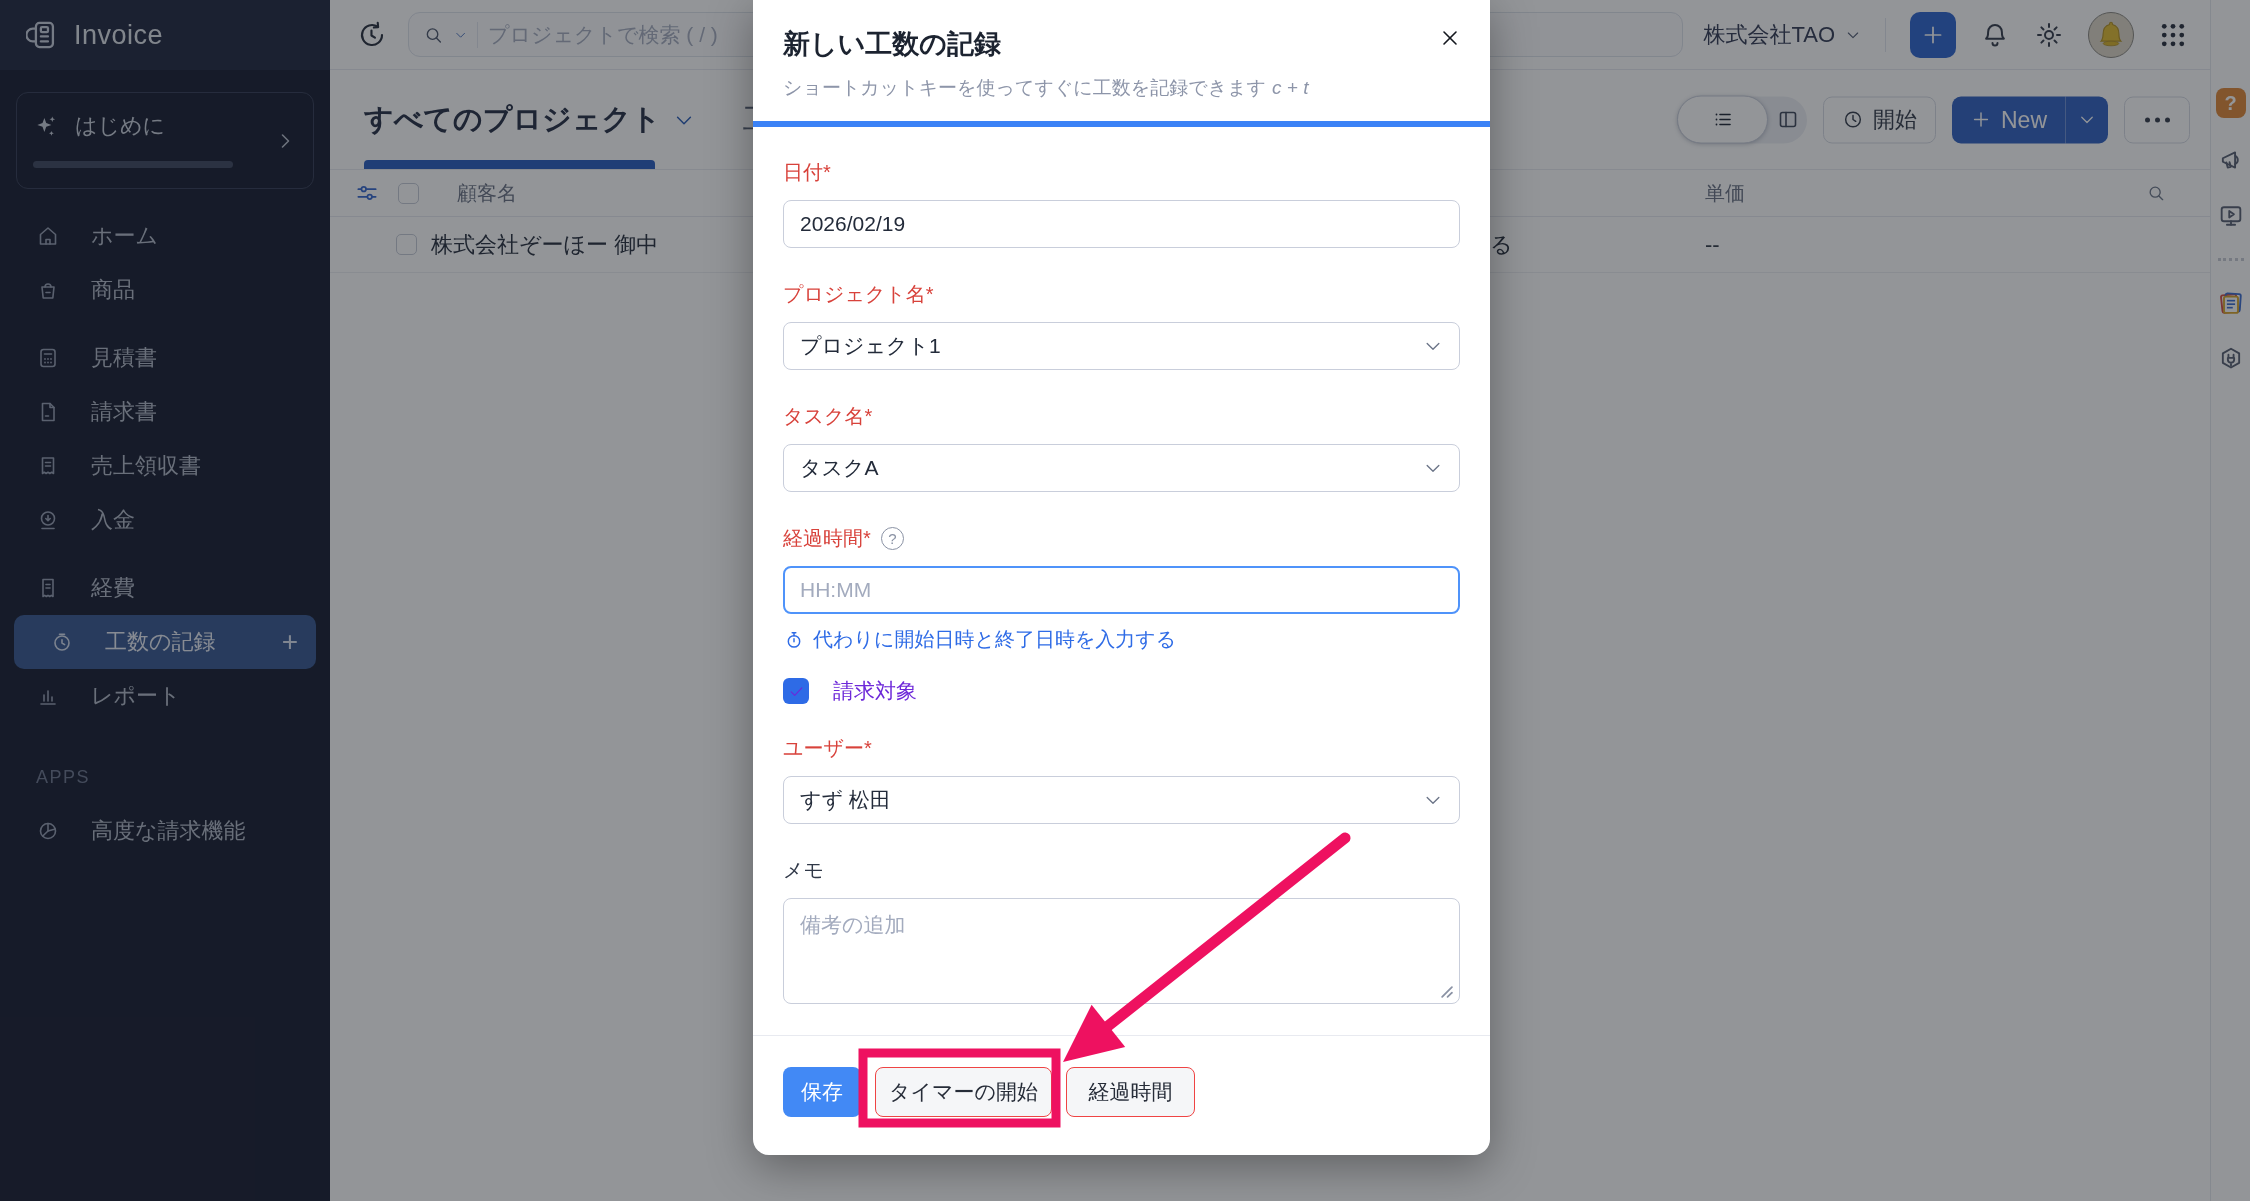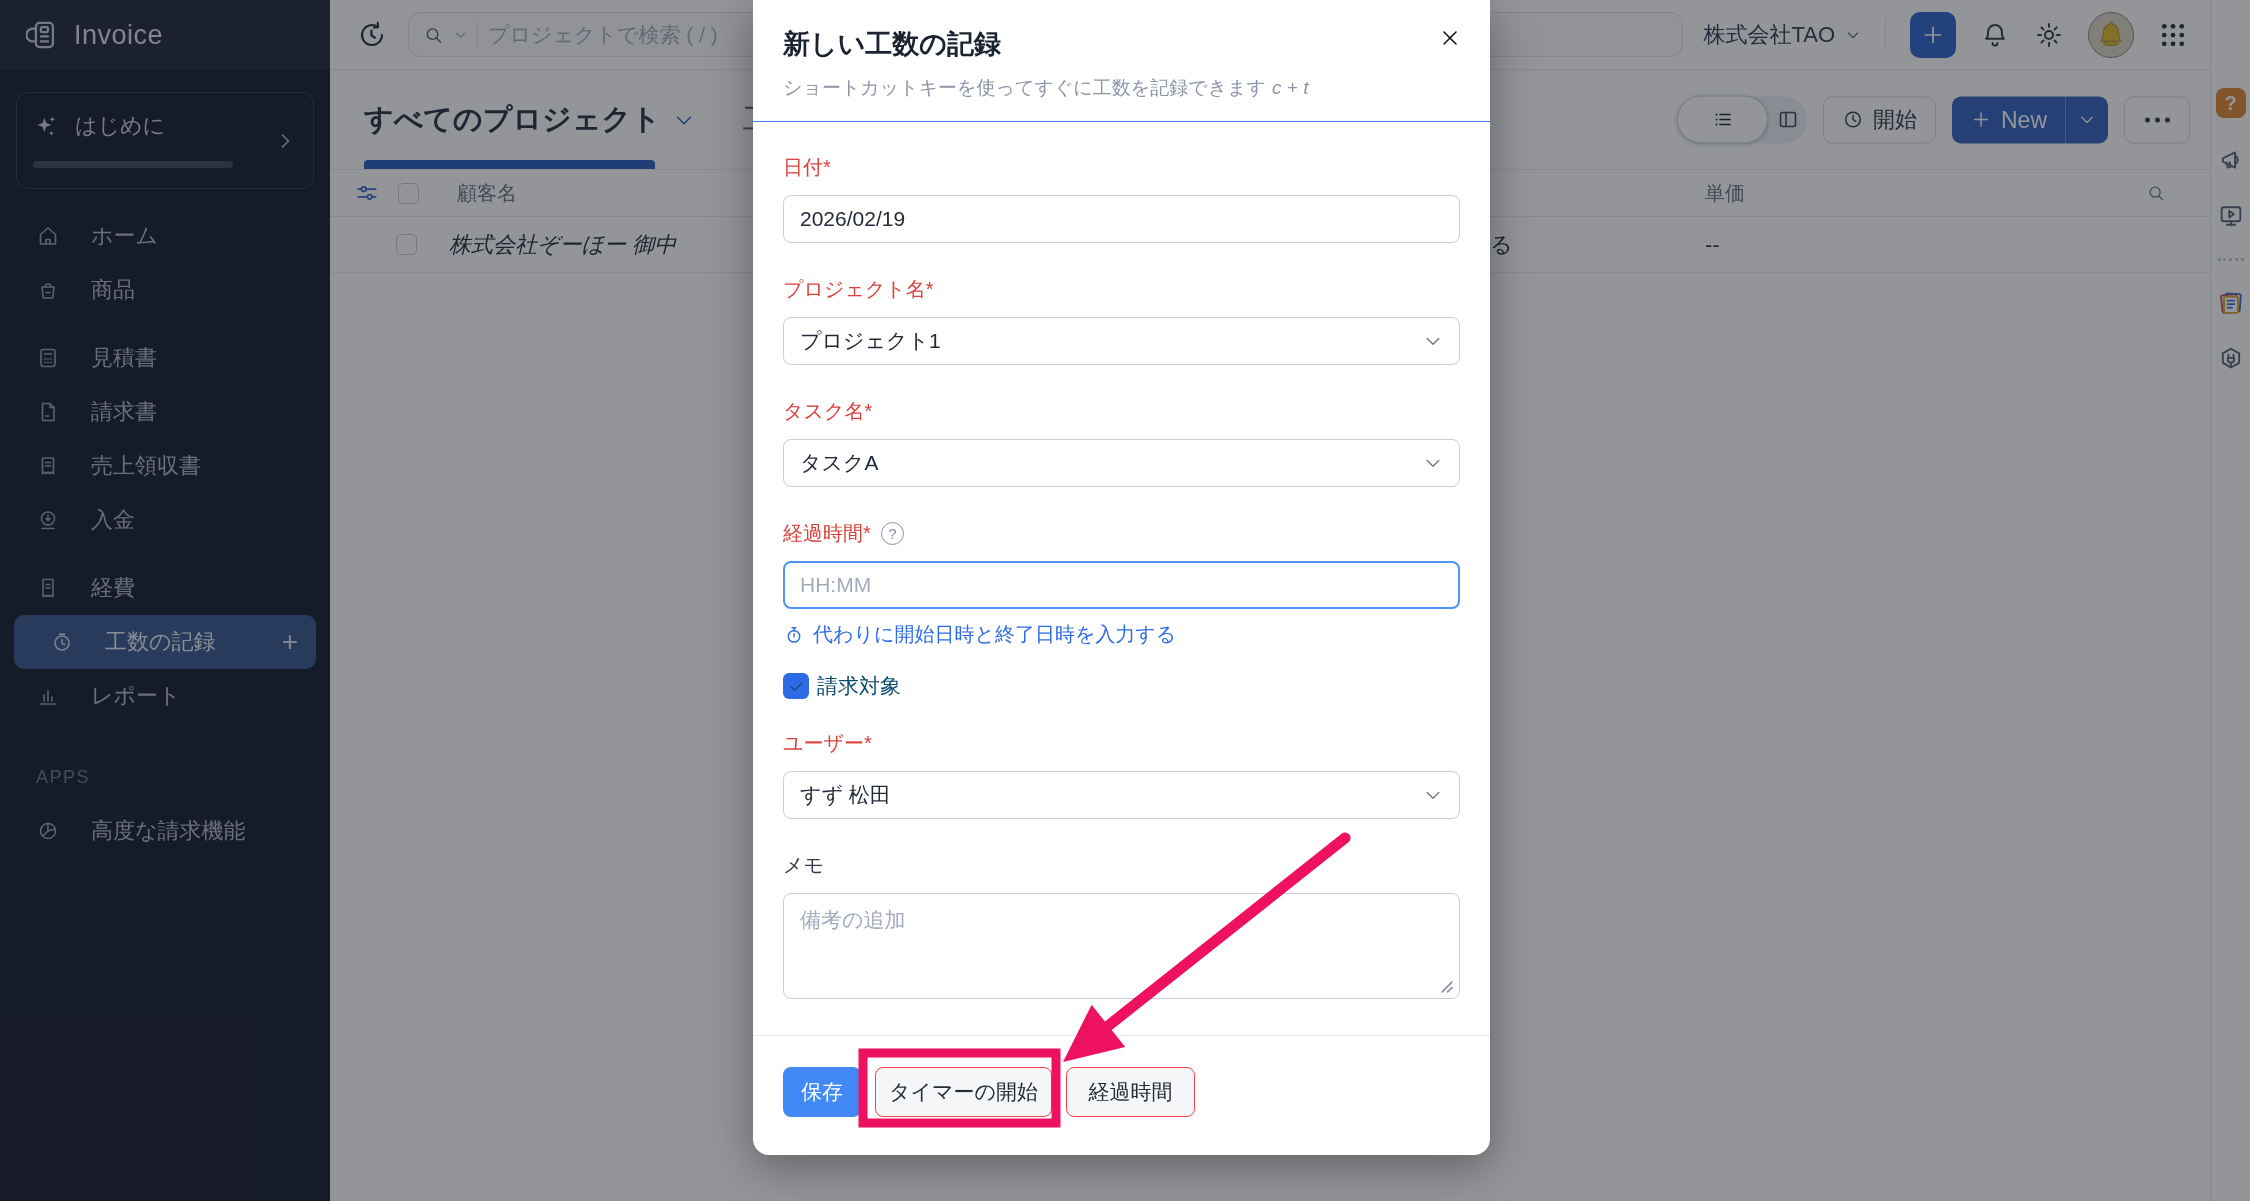--- a/index.html
+++ b/index.html
@@ -66,52 +66,52 @@
 
   
   .t-header { position:relative; height:47px; display:flex; align-items:center; border-bottom:1px solid #e8eaf0; padding-left:24px; font-size:20px; color:#6d7587; }
   .filter-ic { color:#3a6bd0; }
   .cbx { width:21px; height:21px; border:1px solid #c7ccd8; border-radius:5px; background:#fff; margin-left:18px; cursor:pointer; }
   .t-header .colname { margin-left:38px; }
   .col-unit { position:absolute; left:1375px; }
   .mini-search { position:absolute; left:1816px; color:#707a8c; cursor:pointer; }
   .t-row { position:relative; height:56px; display:flex; align-items:center; border-bottom:1px solid #edeff3; padding-left:66px; font-size:22px; color:#2c3442; }
   .t-row .cbx { margin-left:0; }
-  .t-row .cust { margin-left:32px; cursor:pointer;font-style:italic; }
+  .t-row .cust { margin-left:14px; cursor:pointer; }
   .clip-text { position:absolute; left:1160px; }
   .row-unit { position:absolute; left:1375px; color:#39414e; }
 
   
   .rail { position:absolute; right:0; top:0; width:40px; height:1201px; background:#fff; border-left:1px solid #e6e9ef; display:flex; flex-direction:column; align-items:center; padding-top:88px; gap:28px; z-index:1; }
   .help-tile { width:30px; height:30px; border-radius:8px; background:#e08a3c; color:#fff; font-size:20px; font-weight:bold; display:flex; align-items:center; justify-content:center; cursor:pointer; }
   .rail-ic { color:#5b6375; cursor:pointer; }
   .rail-dots { width:26px; border-top:3px dotted #c9cdd6; }
 
   
   .overlay { position:absolute; inset:0; background:rgba(16,19,26,0.45); z-index:5; }
 
   
   .modal { position:absolute; left:753px; top:0; width:737px; height:1155px; background:#fff; border-radius:0 0 16px 16px; box-shadow:0 12px 45px rgba(0,0,0,.35); z-index:10; }
-  .m-head { position:relative; padding:26px 30px 20px 30px; border-bottom:1px solid #3b82f6; }
+  .m-head { position:relative; padding:26px 30px 20px 30px; border-bottom:6px solid #3b82f6; }
   .m-title { font-size:27px; font-weight:bold; color:#1c2330; }
   .m-sub { margin-top:13px; font-size:19px; color:#8d95a9; }
   .m-sub em { font-style:italic; margin-left:6px; }
   .m-close { position:absolute; right:28px; top:26px; color:#14181f; cursor:pointer; }
   .m-body { padding:32px 30px 0 30px; }
   .fld { margin-bottom:33px; }
   .flabel { font-size:20px; color:#d8423b; margin-bottom:14px; display:flex; align-items:center; gap:10px; }
   .flabel.plain { color:#303848; }
   .inp, .sel { width:100%; height:48px; border:1px solid #c9cedb; border-radius:8px; font-size:21px; color:#232b3a; padding:0 16px; background:#fff; font-family:inherit; outline:none; }
   .inp::placeholder { color:#a3abbe; }
   .sel { display:flex; align-items:center; position:relative; cursor:pointer; }
   .sel .selchev { position:absolute; right:16px; color:#6b7487; }
   .inp.focused { border:2px solid #4f93fa; padding:0 15px; }
   .qcircle { width:23px; height:23px; border:1.5px solid #8a92a4; border-radius:50%; color:#8a92a4; font-size:15px; display:flex; align-items:center; justify-content:center; }
   .alt-link { margin-top:12px; display:flex; align-items:center; gap:8px; color:#2e6be6; font-size:20px; cursor:pointer; }
-  .chk-row { margin:24px 0 30px 0; display:flex; align-items:center; gap:8px; font-size:21px; color:#0c4a6e; }
+  .chk-row { margin:24px 0 30px 0; display:flex; align-items:center; gap:24px; font-size:21px; color:#6d28d9; }
   .chk-on { width:26px; height:26px; border-radius:6px; background:#2e6be6; display:flex; align-items:center; justify-content:center; cursor:pointer; }
   .ta-wrap { position:relative; }
   textarea.memo { width:100%; height:106px; border:1px solid #c9cedb; border-radius:8px; font-size:21px; color:#232b3a; padding:12px 16px; resize:none; font-family:inherit; outline:none; }
   textarea.memo::placeholder { color:#a3abbe; }
   .resize-corner { position:absolute; right:7px; bottom:10px; color:#8a92a4; }
   .m-foot { position:absolute; left:0; right:0; bottom:0; height:120px; border-top:1px solid #e8eaf0; display:flex; align-items:center; padding:0 0 8px 30px; gap:14px; }
   .btn { height:50px; border-radius:8px; font-size:21px; display:flex; align-items:center; justify-content:center; cursor:pointer; font-family:inherit; border:none; }
   .btn-save { width:78px; background:#4289f5; color:#fff; }
   .btn-sec { background:#f5f6f8; border:1px solid #ef4444; color:#262c38; }
   .btn-timer { width:177px; }

